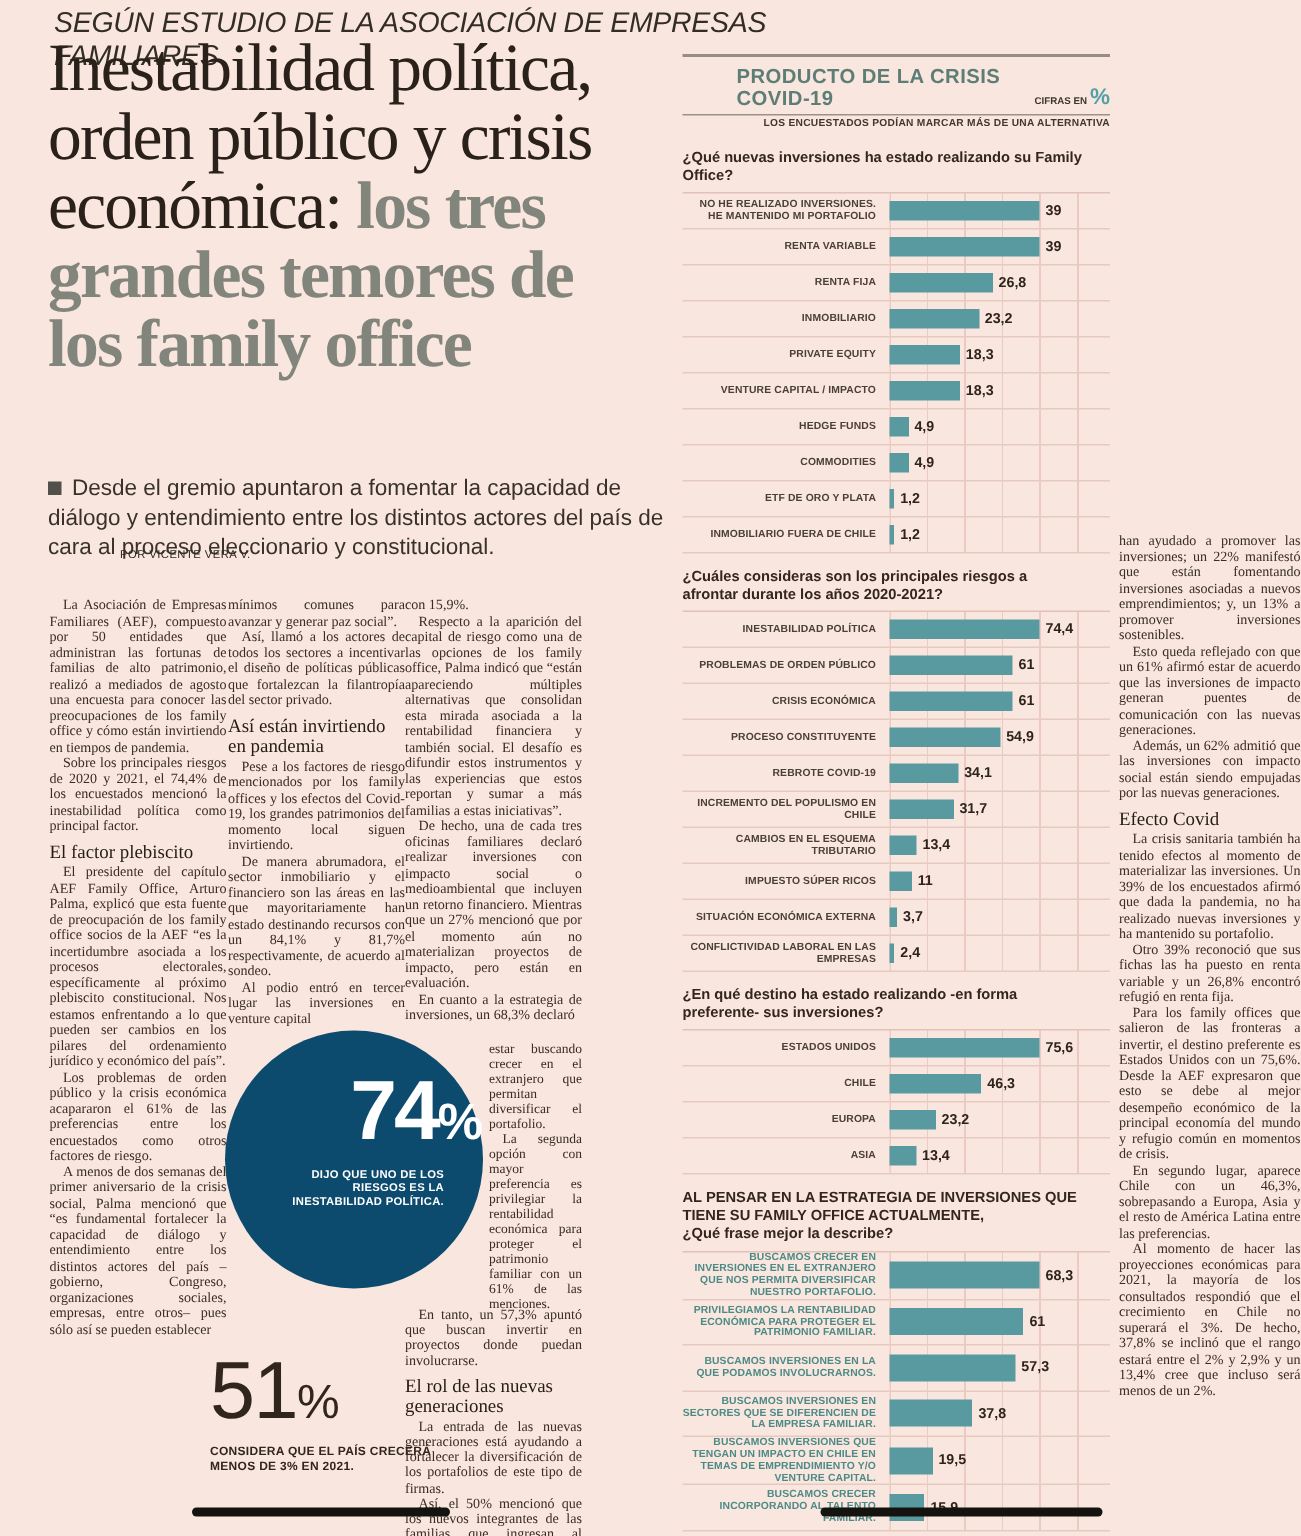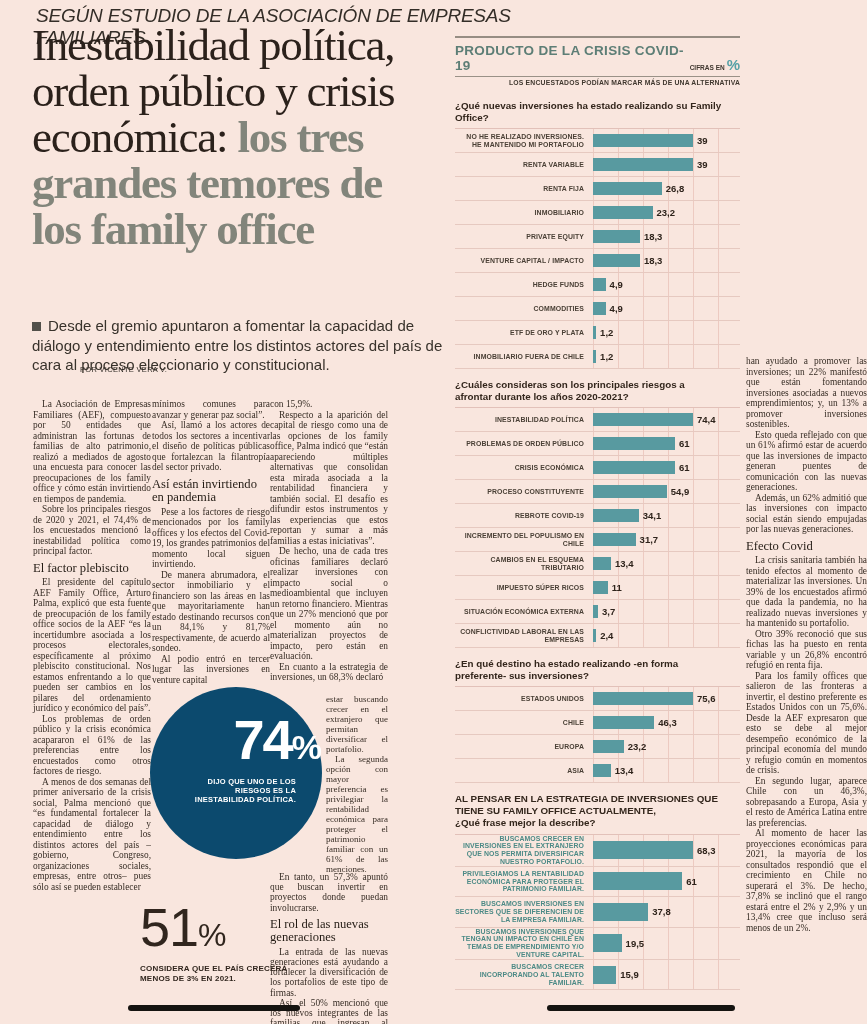--- a/index.html
+++ b/index.html
@@ -62,21 +62,21 @@
   
   .panel{
     left:455px;top:36px;width:285px;
     font-family:"Liberation Sans", sans-serif;
     border-top:2px solid #968d83;padding-top:5px;
   }
   .panel-head{
     display:flex;justify-content:space-between;align-items:flex-end;
     border-bottom:1.5px solid #9a9187;padding-bottom:3px;
   }
-  .panel-title{font-size:13.5px;font-weight:700;letter-spacing:.3px;color:#5d7e76;}
+  .panel-title{font-size:13.5px;font-weight:700;letter-spacing:.3px;color:#5d7e76;margin-left:36px;}
   .cifras{font-size:6.5px;font-weight:700;color:#3f362e;white-space:nowrap;}
   .cifras .pct{font-size:15px;color:#55a0a6;font-weight:700;margin-left:2px;}
   .panel-sub{
     font-size:6.8px;font-weight:700;letter-spacing:.2px;color:#40382f;
     text-align:right;margin-top:2px;
   }
   .qhead{
     font-size:9.8px;font-weight:700;color:#33261c;line-height:11.5px;margin:10px 0 5px;
   }
   .q1{margin-top:14px;}
@@ -374,20 +374,27 @@
           </div>
         </div>
         <div class="chart-row">
           <div class="clabel">PRIVILEGIAMOS LA RENTABILIDAD ECONÓMICA PARA PROTEGER EL PATRIMONIO FAMILIAR.</div>
           <div class="cbars">
             <div class="cbar" style="width: 89.3px;"></div>
             <span class="cval">61</span>
           </div>
         </div>
         <div class="chart-row">
+          <div class="clabel">BUSCAMOS INVERSIONES EN LA QUE PODAMOS INVOLUCRARNOS.</div>
+          <div class="cbars">
+            <div class="cbar" style="width: 83.9px;"></div>
+            <span class="cval">57,3</span>
+          </div>
+        </div>
+        <div class="chart-row">
           <div class="clabel">BUSCAMOS INVERSIONES EN SECTORES QUE SE DIFERENCIEN DE LA EMPRESA FAMILIAR.</div>
           <div class="cbars">
             <div class="cbar" style="width: 55.3px;"></div>
             <span class="cval">37,8</span>
           </div>
         </div>
         <div class="chart-row">
           <div class="clabel">BUSCAMOS INVERSIONES QUE TENGAN UN IMPACTO EN CHILE EN TEMAS DE EMPRENDIMIENTO Y/O VENTURE CAPITAL.</div>
           <div class="cbars">
             <div class="cbar" style="width: 28.6px;"></div>

